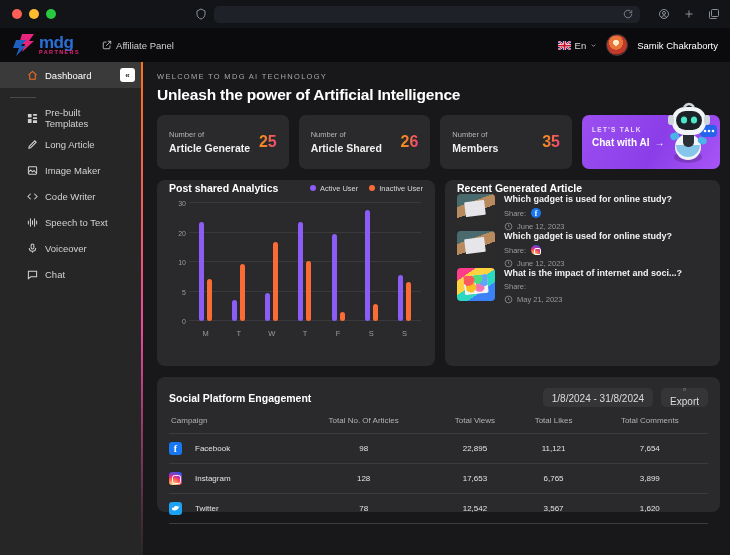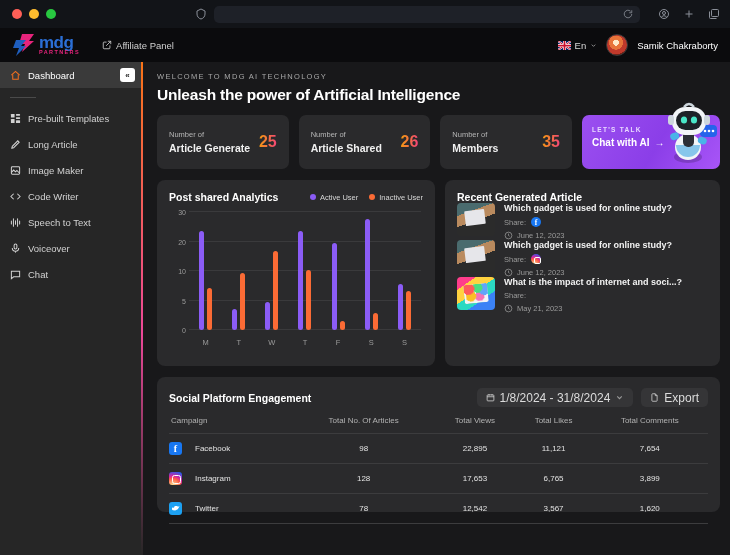--- a/index.html
+++ b/index.html
@@ -59,21 +59,21 @@
   .sidebar{
     width:143px; flex:none; background:#262626; position:relative;
     padding-top:0px;
   }
   .sidebar::after{
     content:""; position:absolute; top:0; right:0; width:2px; height:100%;
     background:linear-gradient(180deg,#f97316 0%,#ec4899 55%,#262626 100%);
   }
   .nav-item{
     display:flex; align-items:center; gap:7px;
-    height:26px; padding:0 10px; font-size:9.5px; color:#d2d2d2; cursor:pointer;
+    height:26px; padding:0 27px; font-size:9.5px; color:#d2d2d2; cursor:pointer;
     position:relative;
   }
   .nav-item.active{ background:#3a3a3a; color:#fff; }
   .nav-ico{ width:11px; height:11px; flex:none; display:flex; align-items:center; justify-content:center; }
   .nav-ico svg{ width:11px; height:11px; }
   .collapse-btn{
     position:absolute; right:8px; width:15px; height:14px; border-radius:3px;
     background:#fff; color:#222; font-size:8px; font-weight:700;
     display:flex; align-items:center; justify-content:center; cursor:pointer;
   }
@@ -102,21 +102,21 @@
     width:138px; flex:none; height:54px; border-radius:7px; position:relative;
     background:linear-gradient(120deg,#9b4ff0 0%,#8b3ee8 55%,#a855f7 100%);
     padding:11px 10px; overflow:visible;
   }
   .chat-kicker{ font-size:6.5px; letter-spacing:1.3px; color:#e9d9ff; font-weight:700; }
   .chat-title{ font-size:10px; font-weight:700; color:#fff; margin-top:4px; display:flex; align-items:center; gap:5px; }
   .bot{ position:absolute; right:2px; top:-16px; width:58px; height:66px; }
 
   
   .panels{ display:flex; gap:10px; margin-top:11px; }
-  .panel{ background:#2a2a2c; border-radius:8px; padding:11px 12px; }
+  .panel{ background:#2a2a2c; border-radius:8px; padding:2px 12px; }
   .panel-title{ font-size:10.5px; font-weight:700; color:#fff; }
 
   .chart-panel{ width:278px; flex:none; height:186px; }
   .chart-head{ display:flex; align-items:center; justify-content:space-between; }
   .legend{ display:flex; gap:11px; }
   .legend-item{ display:flex; align-items:center; gap:4px; font-size:7.5px; color:#d6d6d6; }
   .legend-dot{ width:6px; height:6px; border-radius:50%; flex:none; }
 
   .chart{ position:relative; height:140px; margin-top:9px; }
   .yaxis{ position:absolute; left:0; top:0; bottom:22px; width:20px; }
@@ -166,21 +166,21 @@
   .s-ico.ig::after{ content:""; position:absolute; left:2.5px; top:2.5px; width:5px; height:5px; border:1px solid #fff; border-radius:2px; }
   .art-date{ display:flex; align-items:center; gap:4px; margin-top:4px; font-size:7.5px; color:#9a9a9a; }
   .art-date svg{ width:9px; height:9px; }
 
   
   .table-panel{ margin-top:11px; background:#2a2a2c; border-radius:8px; padding:11px 12px 0 12px; height:135px; }
   .table-head{ display:flex; align-items:center; justify-content:space-between; }
   .table-actions{ display:flex; gap:8px; }
   .pill{
     display:flex; align-items:center; gap:5px; height:19px; padding:0 9px;
-    background:#353537; border-radius:5px; font-size:12px; color:#dcdcdc; cursor:pointer;
+    background:#353537; border-radius:5px; font-size:10px; color:#dcdcdc; cursor:pointer;flex-direction:column;
   }
   .pill svg{ width:9px; height:9px; }
   .tbl{ width:100%; border-collapse:collapse; margin-top:9px; }
   .tbl th{
     font-size:8px; font-weight:400; color:#b2b2b2; text-align:center;
     padding-bottom:8px; border-bottom:1px solid #3c3c3e;
   }
   .tbl th:first-child{ text-align:left; padding-left:2px; }
   .tbl td{ font-size:8px; color:#e2e2e2; text-align:center; padding:8px 0; border-bottom:1px solid #3c3c3e; }
   .tbl td:first-child{ text-align:left; }

